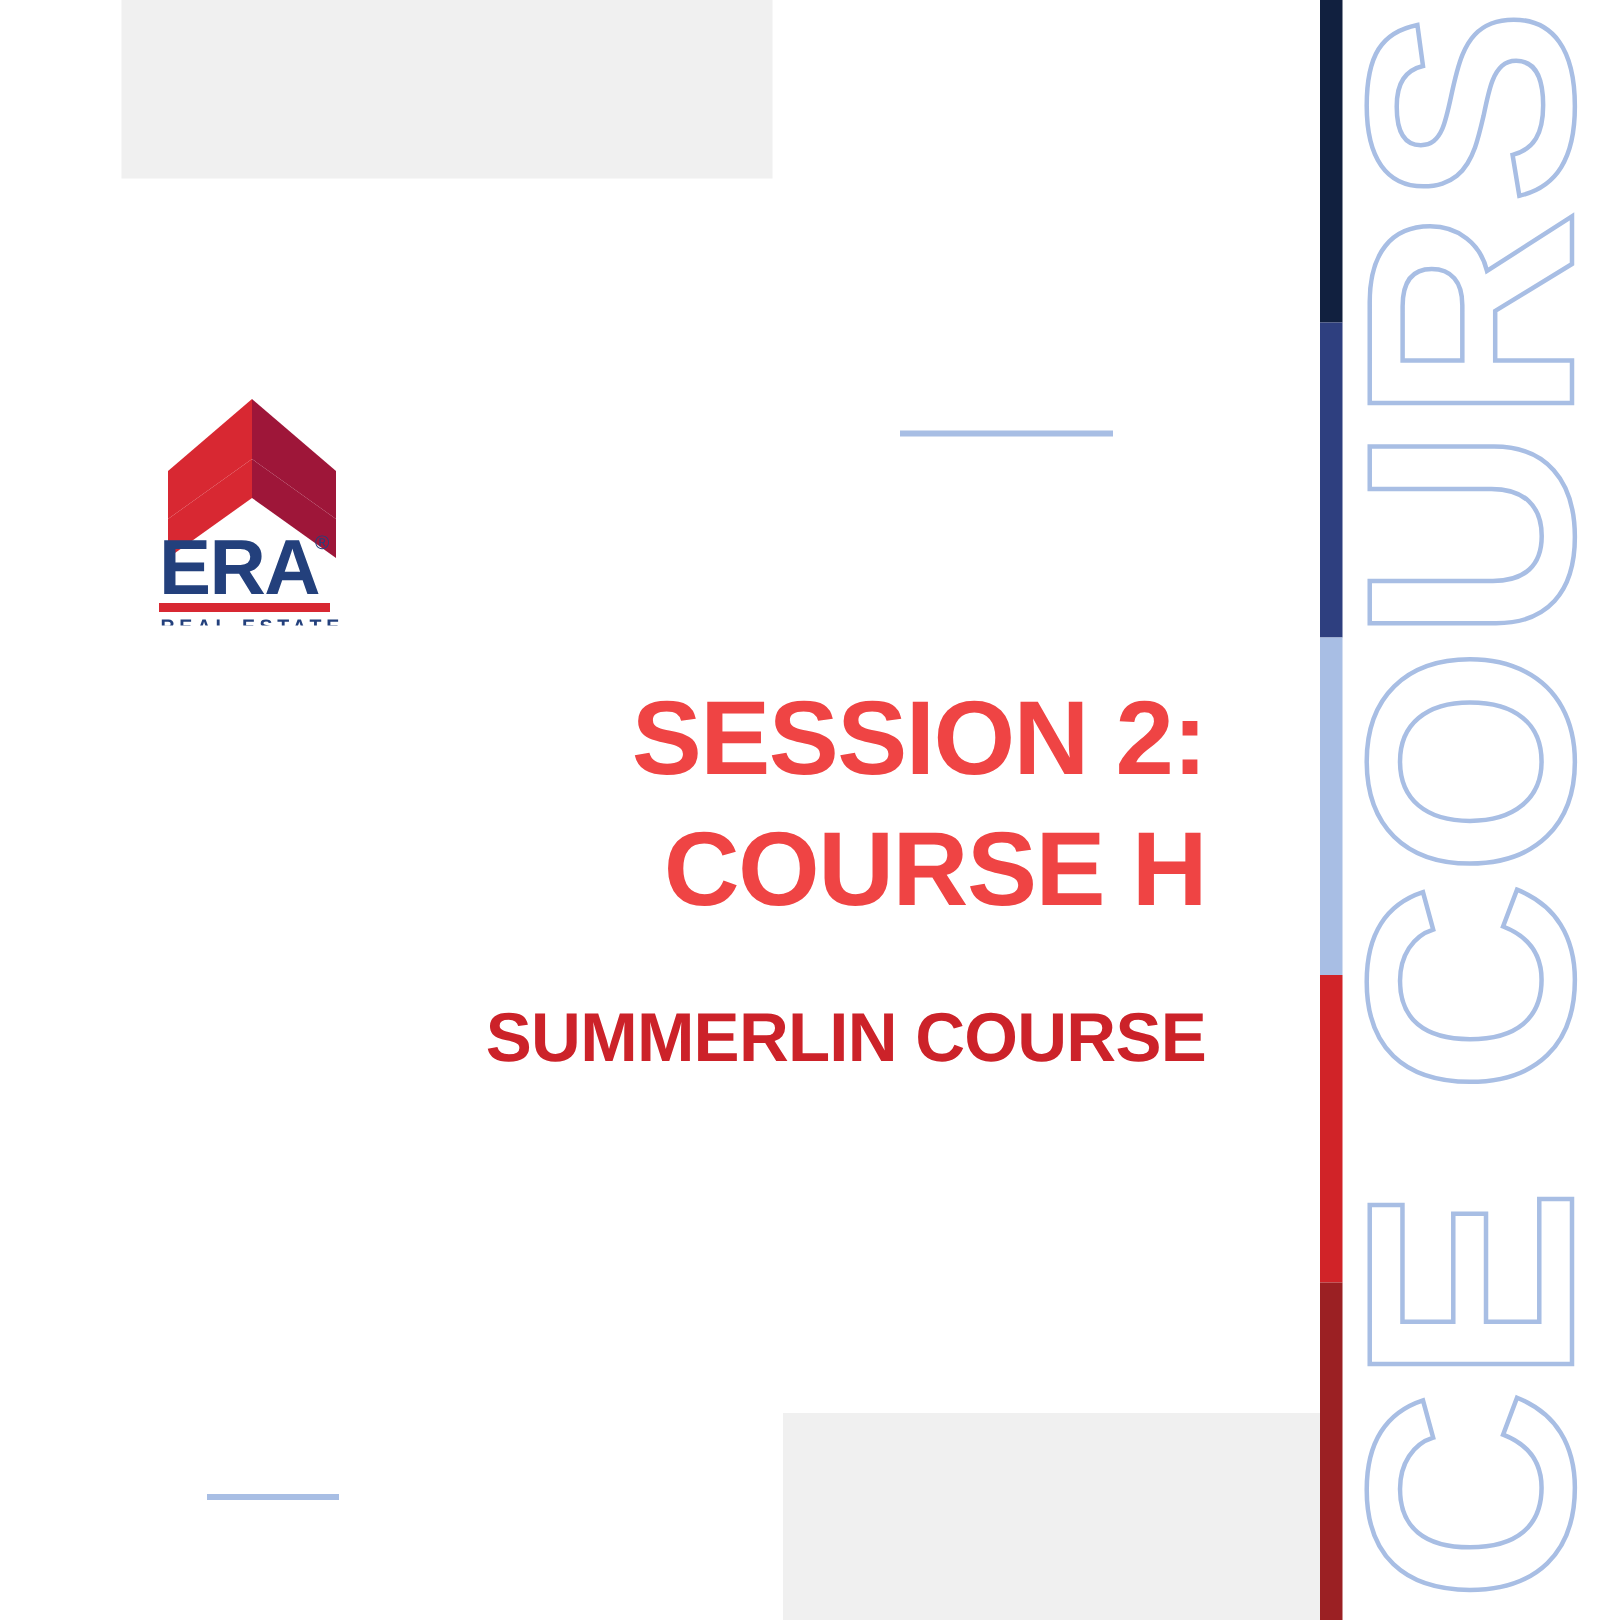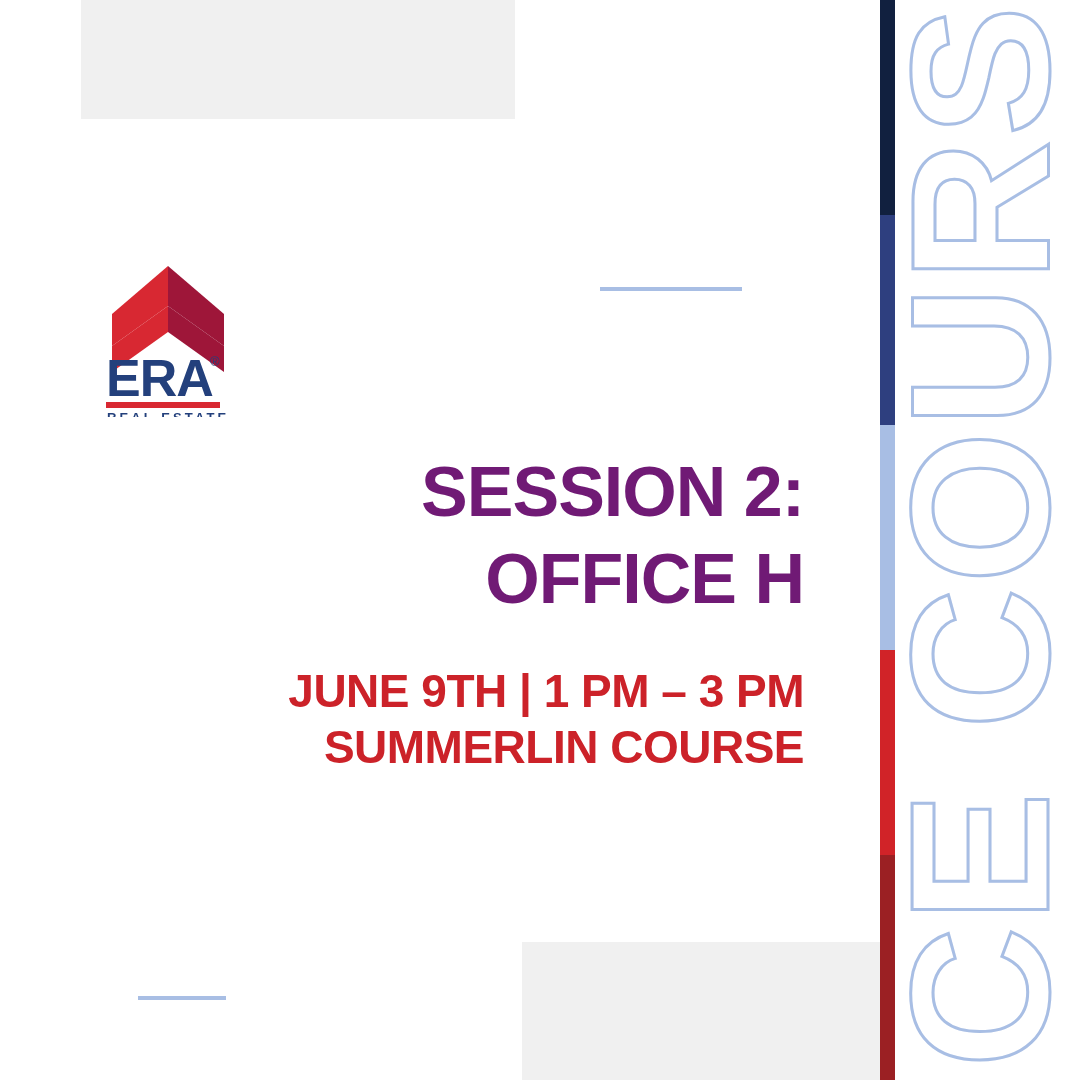--- a/index.html
+++ b/index.html
@@ -153,24 +153,23 @@
 
         <text x="2" y="134" fill="#23407c" font-family="'Liberation Sans', sans-serif" font-size="52" font-weight="bold" letter-spacing="-1">ERA</text>
         <text x="106" y="104" fill="#23407c" font-family="'Liberation Sans', sans-serif" font-size="13">®</text>
 
         <rect x="2" y="140" width="114" height="6" fill="#d82832"></rect>
 
         <text x="3" y="160" fill="#23407c" font-family="'Liberation Sans', sans-serif" font-size="13" font-weight="bold" letter-spacing="3.1">REAL ESTATE</text>
       </svg>
     </div>
 
-    <div id="headline" style="color: #701a75;">
+    <div id="headline" style="color: #ef4444;">
       <span class="line" id="headline-line-1">SESSION 2:</span>
-      <span class="line" id="headline-line-2">OFFICE H</span>
+      <span class="line" id="headline-line-2">COURSE H</span>
     </div>
 
     <div id="details" style="color: rgb(204, 34, 41);">
-      <span class="line" id="details-line-1">JUNE 9TH  | 1 PM – 3 PM</span>
       <span class="line" id="details-line-2">SUMMERLIN COURSE</span>
     </div>
 
   </div>
 </div>
 
 </body></html>

